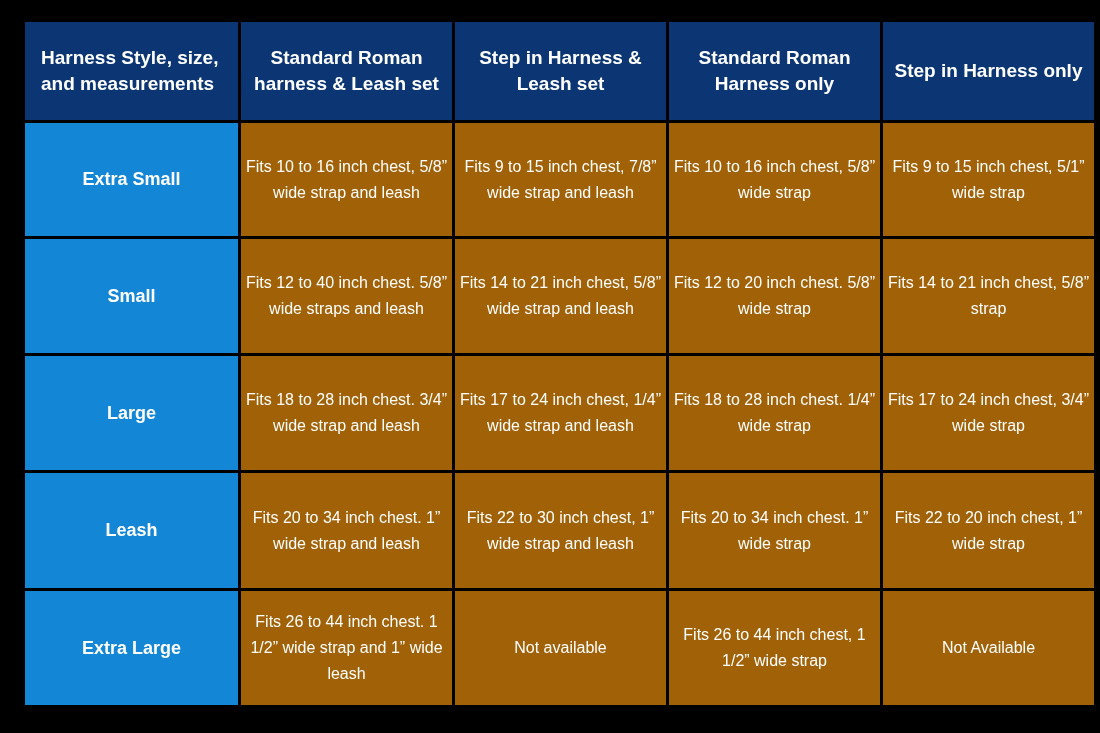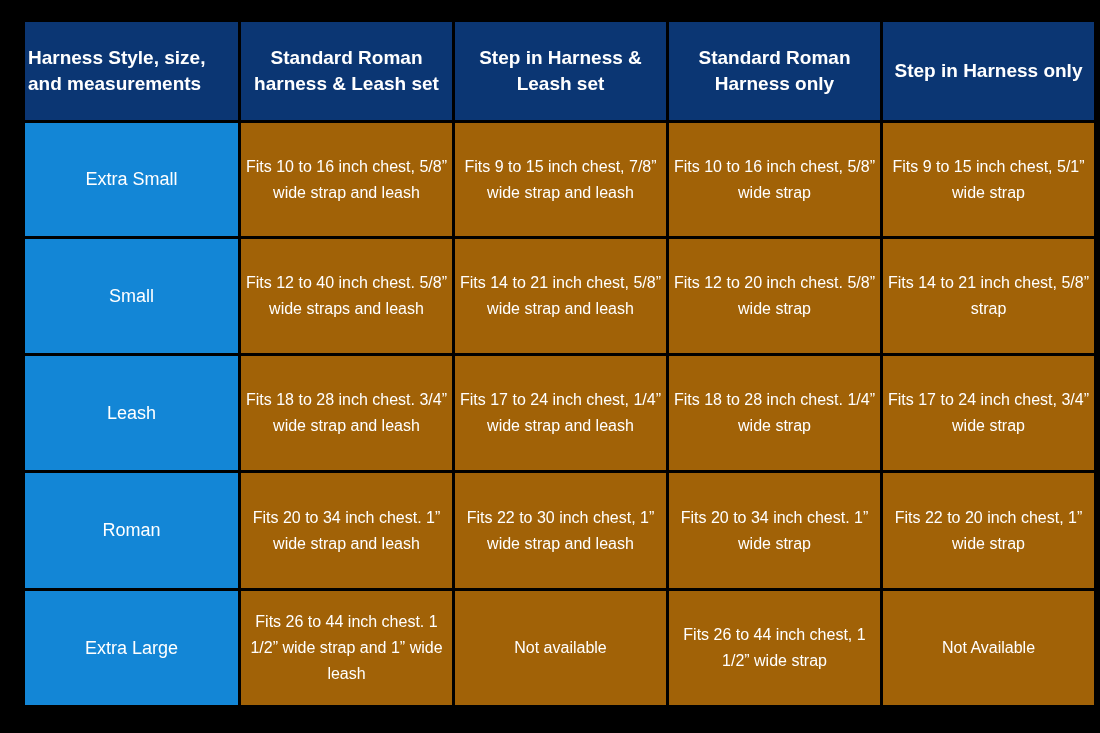--- a/index.html
+++ b/index.html
@@ -37,27 +37,27 @@
     font-weight: bold;
     line-height: 26px;
     text-align: center;
     vertical-align: middle;
     height: 98px;
     padding: 6px 12px;
     box-sizing: border-box;
   }
   .hdr-cell.first {
     text-align: left;
-    padding-left: 3px;
+    padding-left: 16px;
   }
   .size-cell {
     background: #1386d6;
     color: #ffffff;
     font-size: 18px;
-    font-weight: normal;
+    font-weight: bold;
     text-align: center;
     vertical-align: middle;
     box-sizing: border-box;
     padding: 8px 10px;
   }
   .data-cell {
     background: #a16207;
     color: #ffffff;
     font-size: 16px;
     line-height: 26px;
@@ -105,28 +105,28 @@
         <td class="data-cell">Fits 9 to 15 inch chest, 5/1” wide strap</td>
       </tr>
       <tr class="row-s">
         <td class="size-cell">Small</td>
         <td class="data-cell">Fits 12 to 40 inch chest. 5/8” wide straps and leash</td>
         <td class="data-cell">Fits 14 to 21 inch chest, 5/8” wide strap and leash</td>
         <td class="data-cell">Fits 12 to 20 inch chest. 5/8” wide strap</td>
         <td class="data-cell">Fits 14 to 21 inch chest, 5/8” strap</td>
       </tr>
       <tr class="row-m">
-        <td class="size-cell">Leash</td>
+        <td class="size-cell">Large</td>
         <td class="data-cell">Fits 18 to 28 inch chest. 3/4” wide strap and leash</td>
         <td class="data-cell">Fits 17 to 24 inch chest, 1/4” wide strap and leash</td>
         <td class="data-cell">Fits 18 to 28 inch chest. 1/4” wide strap</td>
         <td class="data-cell">Fits 17 to 24 inch chest, 3/4” wide strap</td>
       </tr>
       <tr class="row-l">
-        <td class="size-cell">Roman</td>
+        <td class="size-cell">Leash</td>
         <td class="data-cell">Fits 20 to 34 inch chest. 1” wide strap and leash</td>
         <td class="data-cell">Fits 22 to 30 inch chest, 1” wide strap and leash</td>
         <td class="data-cell">Fits 20 to 34 inch chest. 1” wide strap</td>
         <td class="data-cell">Fits 22 to 20 inch chest, 1” wide strap</td>
       </tr>
       <tr class="row-xl">
         <td class="size-cell">Extra Large</td>
         <td class="data-cell">Fits 26 to 44 inch chest. 1 1/2” wide strap and 1” wide leash</td>
         <td class="data-cell">Not available</td>
         <td class="data-cell">Fits 26 to 44 inch chest, 1 1/2” wide strap</td>

